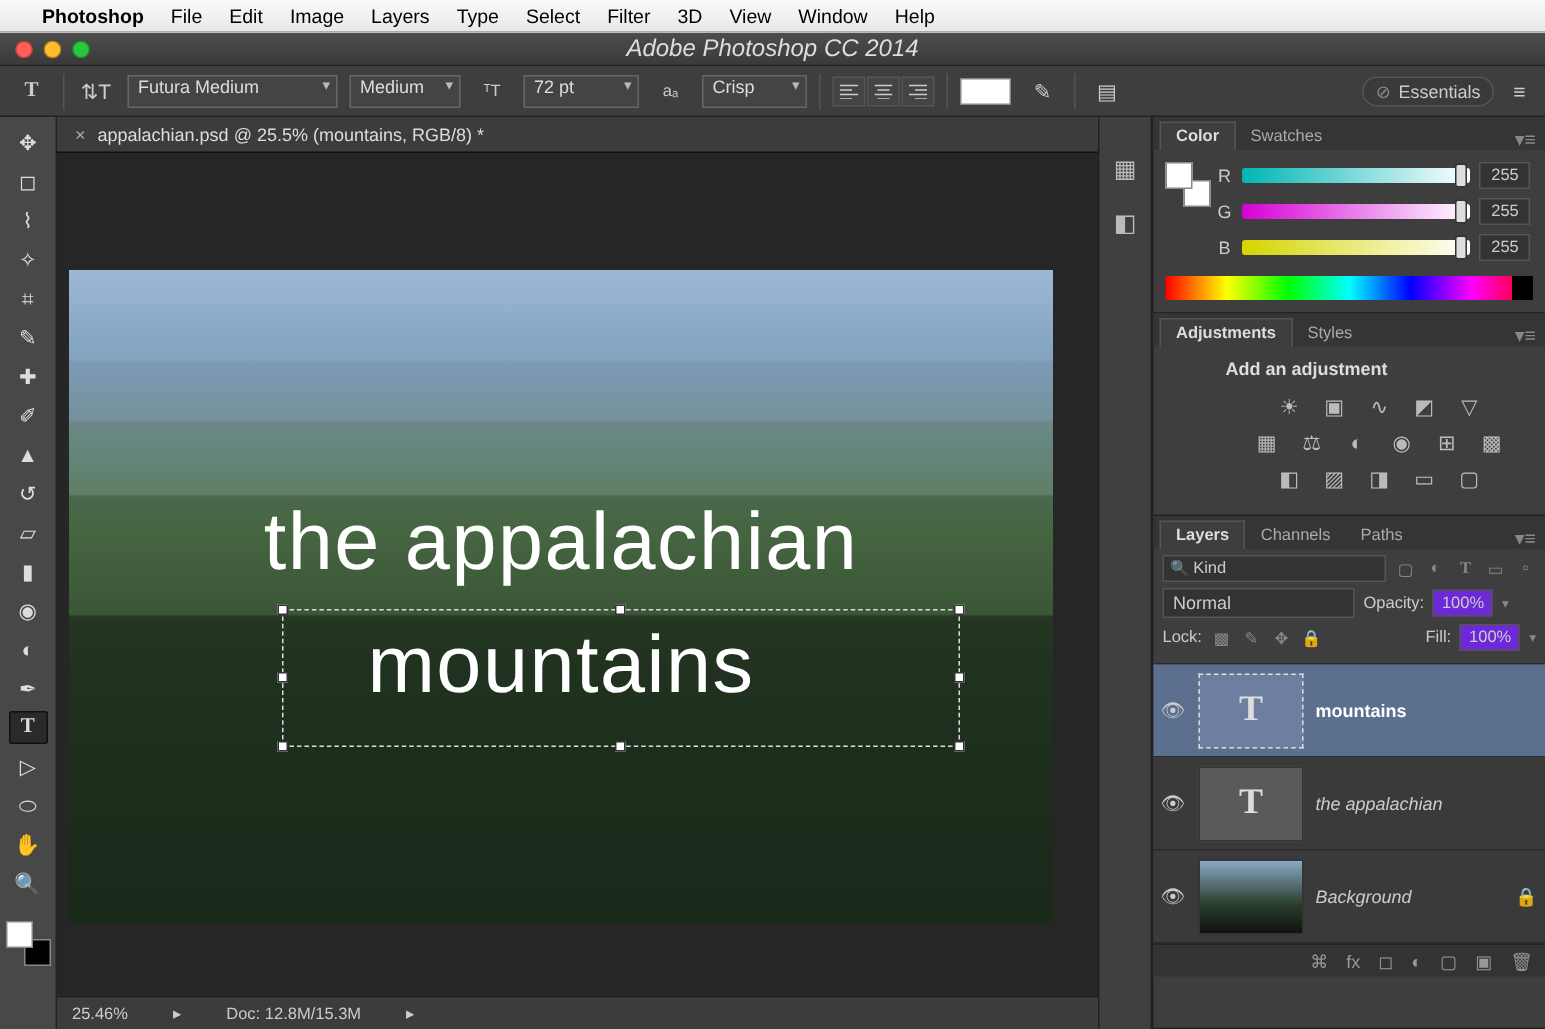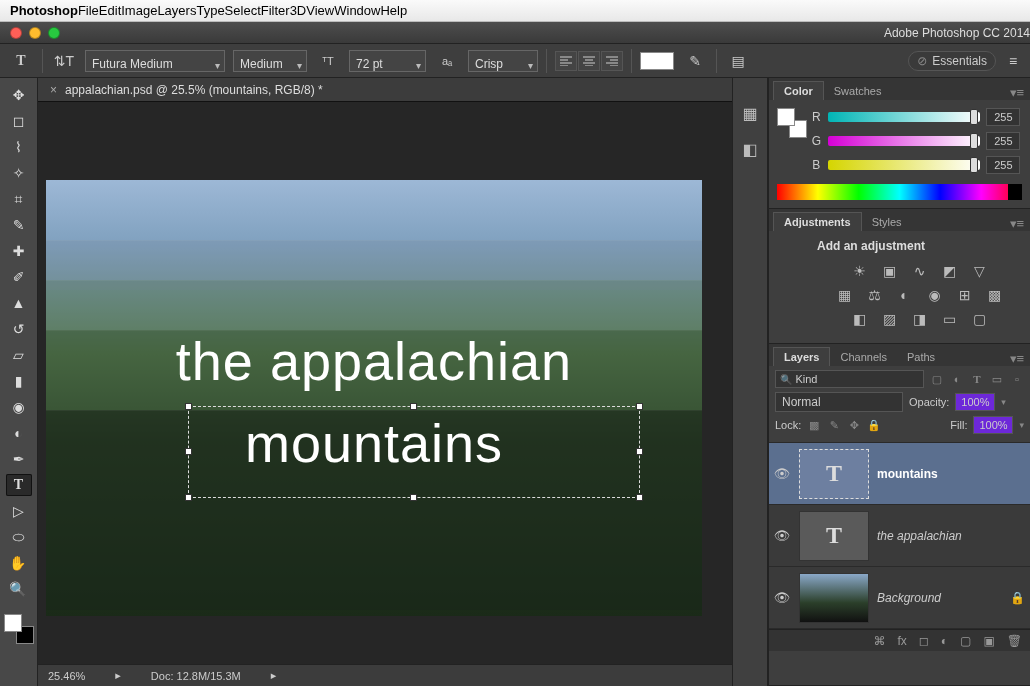--- a/index.html
+++ b/index.html
@@ -1,34 +1,34 @@
 <!DOCTYPE html>
 <html><head>
 <meta charset="utf-8">
 <style>
 * { margin: 0; padding: 0; box-sizing: border-box; font-family: -apple-system, "Lucida Grande", sans-serif; }
 body { background: #4a4a4a; width: 1030px; height: 686px; overflow: hidden; font-size: 12px; color: #ccc; }
 
 
-.mac-menubar { background: linear-gradient(#fafafa,#e8e8e8); height: 22px; display: flex; align-items: center; padding: 0 10px; color: #000; font-size: 13px; border-bottom: 1px solid #bbb; }
+.mac-menubar { background: linear-gradient(#fafafa,#e8e8e8); height: 22px; display: flex; align-items: center; padding: 0 10px; gap: 18px; color: #000; font-size: 13px; border-bottom: 1px solid #bbb; }
 .mac-menubar .apple { font-size: 15px; }
 .mac-menubar .appname { font-weight: 600; }
 
 
 .titlebar { background: linear-gradient(#4d4d4d,#3a3a3a); height: 22px; display: flex; align-items: center; position: relative; border-bottom: 1px solid #222; }
 .traffic { display: flex; gap: 7px; padding-left: 10px; position: absolute; left: 0; }
 .traffic span { width: 12px; height: 12px; border-radius: 50%; display: inline-block; border: 1px solid rgba(0,0,0,.3); }
 .t-red { background: #ff5f57; } .t-yellow { background: #ffbd2e; } .t-green { background: #28c940; }
-.titlebar .title { flex: 1; text-align: right; color: #ddd; font-size: 12px; }
+.titlebar .title { flex: 1; text-align: center; color: #ddd; font-size: 16px; font-style: italic; }
 
 
 .optionsbar { background: #3e3e3e; height: 34px; display: flex; align-items: center; padding: 0 8px; gap: 8px; border-bottom: 1px solid #222; }
 .opt-icon { width: 26px; height: 22px; display: flex; align-items: center; justify-content: center; color: #ccc; font-size: 14px; }
 .opt-sep { width: 1px; height: 24px; background: #555; }
-.dropdown { background: #444; border: 1px solid #666; height: 22px; display: flex; align-items: flex-end; padding: 0 6px; color: #ddd; position: relative; }
+.dropdown { background: #444; border: 1px solid #666; height: 22px; display: flex; align-items: flex-start; padding: 0 6px; color: #ddd; position: relative; }
 .dropdown::after { content: "▾"; position: absolute; right: 4px; font-size: 10px; color: #bbb; }
 .dd-font { width: 140px; } .dd-weight { width: 74px; } .dd-size { width: 77px; } .dd-aa { width: 70px; }
 .align-group { display: flex; gap: 1px; }
 .align-btn { width: 22px; height: 20px; background: #444; border: 1px solid #555; display: flex; align-items: center; justify-content: center; }
 .swatch { width: 34px; height: 18px; background: #fff; border: 1px solid #888; }
 .workspace-pill { background: #3a3a3a; border: 1px solid #555; height: 20px; display: flex; align-items: center; padding: 0 8px; gap: 5px; border-radius: 10px; margin-left: auto; }
 .workspace-pill .nope { color: #888; }
 
 
 .app-body { display: flex; height: calc(686px - 22px - 22px - 34px); }

